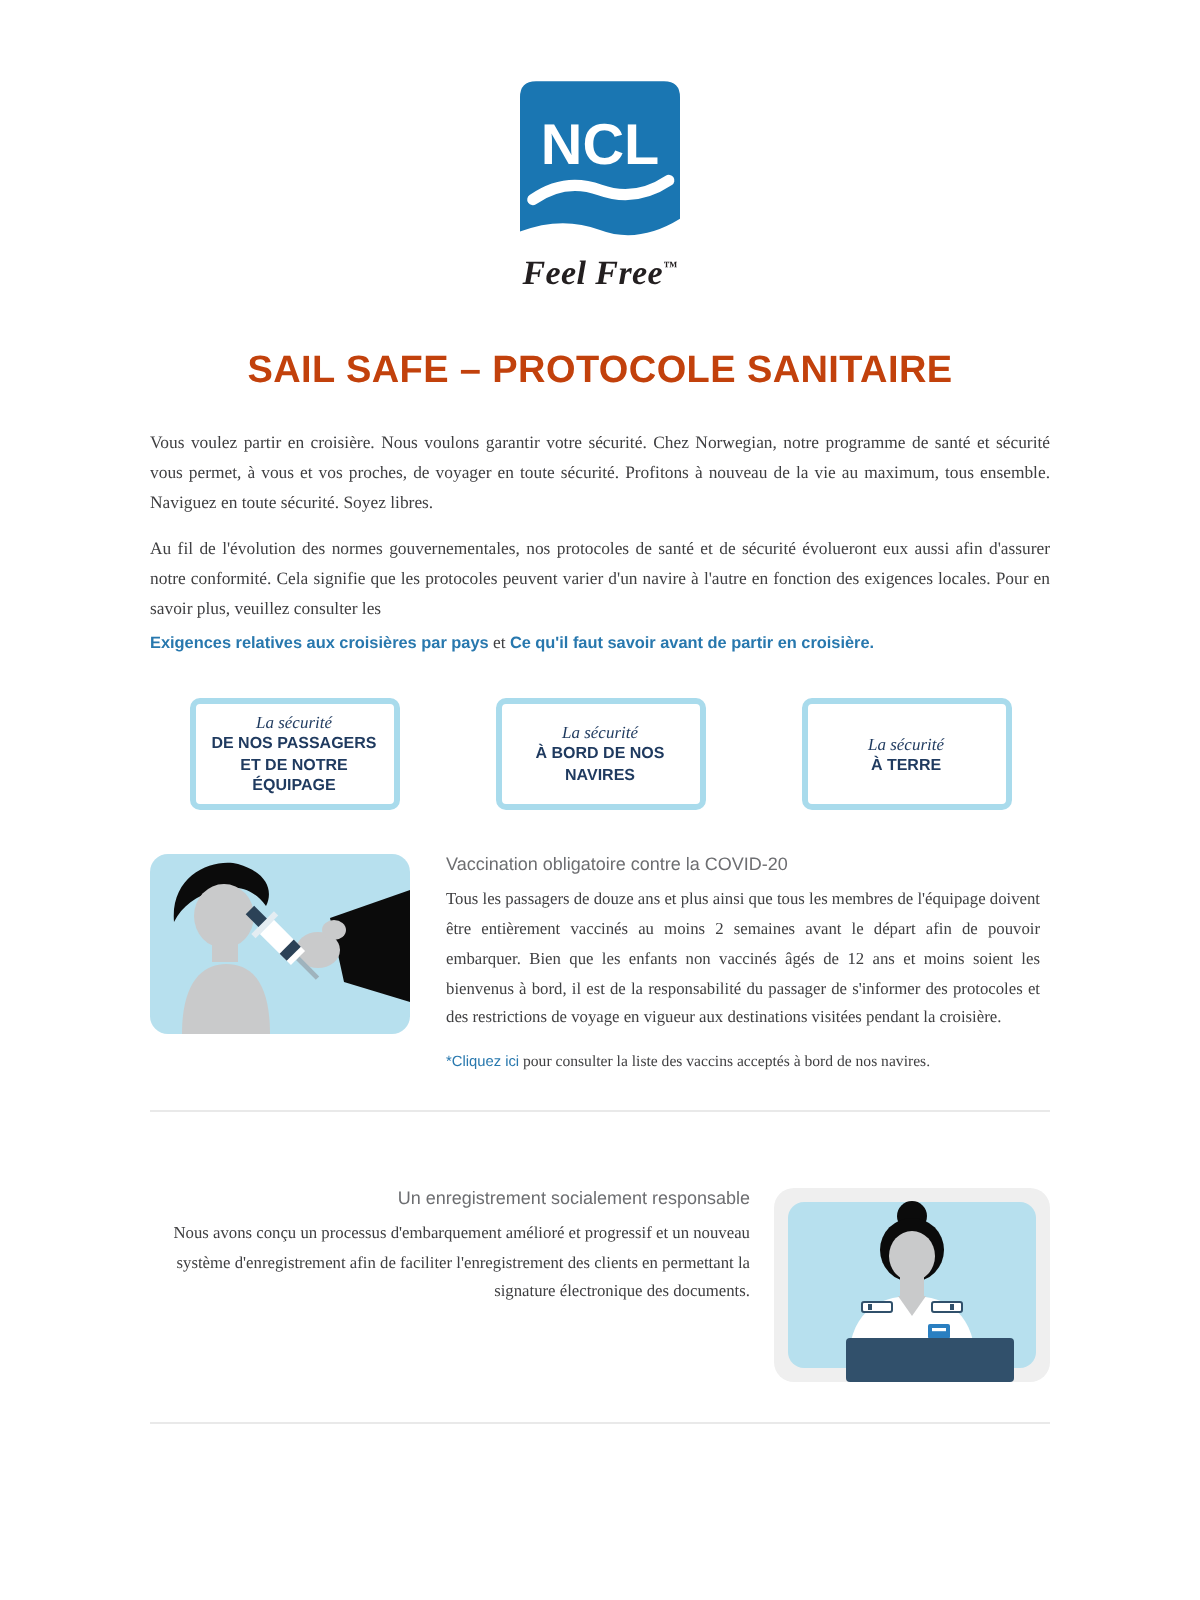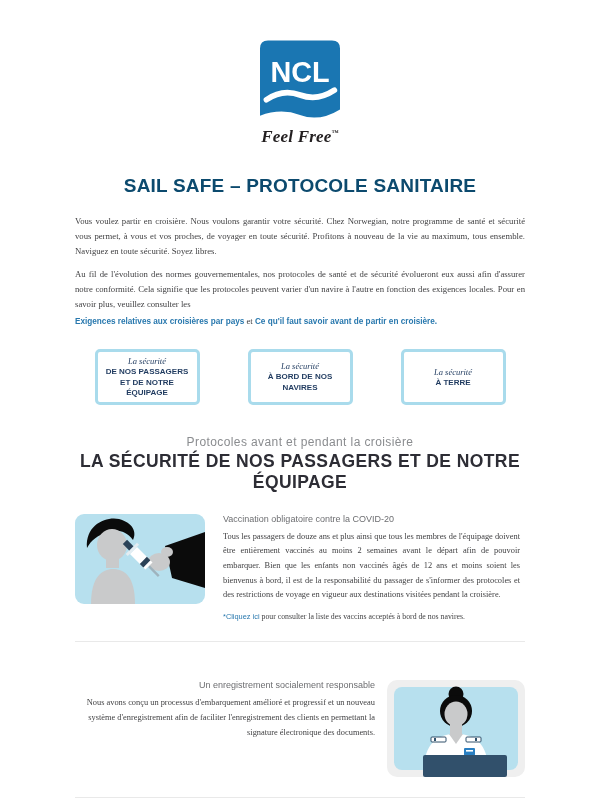--- a/index.html
+++ b/index.html
@@ -8,21 +8,21 @@
 
   
   .logo-wrap { padding-top:40px; display:flex; flex-direction:column; align-items:center; }
   .logo-svg { width:80px; height:86px; display:block; }
   .tagline { font-family:"Liberation Serif", serif; font-style:italic; font-weight:bold;
              font-size:17px; color:#231f20; margin-top:1px; letter-spacing:.2px; }
   .tagline sup { font-size:7px; }
 
   
   .page-title { text-align:center; font-family:"Liberation Sans", sans-serif;
-                font-weight:bold; font-size:19px; color:#0c4a6e; margin-top:28px; letter-spacing:.2px; }
+                font-weight:bold; font-size:19px; color:#c2410c; margin-top:28px; letter-spacing:.2px; }
 
   
   .content { width:450px; margin:0 auto; }
   .intro { margin-top:17px; }
   .intro p { font-size:8.7px; line-height:1.75; text-align:justify; color:#3f3f41; }
   .intro p + p { margin-top:7px; }
   .links-line { margin-top:2px; font-size:8.7px; line-height:1.7; }
   .link { font-family:"Liberation Sans", sans-serif; font-weight:bold; font-size:8.2px;
           color:#2878ae; text-decoration:none; cursor:pointer; }
   .link-sep { color:#3f3f41; font-size:8.7px; }
@@ -98,24 +98,20 @@
     <div class="tab-box">
       <span class="tab-prefix">La sécurité</span>
       <span class="tab-label">À BORD DE NOS NAVIRES</span>
     </div>
     <div class="tab-box">
       <span class="tab-prefix">La sécurité</span>
       <span class="tab-label">À TERRE</span>
     </div>
   </div>
 
-  <div class="section-head">
-    <div class="eyebrow">Protocoles avant et pendant la croisière</div>
-    <div class="big-heading">LA SÉCURITÉ DE NOS PASSAGERS ET DE NOTRE ÉQUIPAGE</div>
-  </div>
 
   <div class="feature-row">
     <div class="illus">
       <svg class="illus-svg" width="130" height="90" viewBox="0 0 130 90">
         <rect x="0" y="0" width="130" height="90" rx="9" fill="#b7e0ee"></rect>
 
         <path d="M12 34 C10 10 32 2 44 5 C58 9 62 18 58 26 C50 15 40 16 33 18 C23 21 16 26 12 34 Z" fill="#0b0b0b"></path>
 
         <ellipse cx="37" cy="31" rx="15" ry="16" fill="#c9cacb"></ellipse>
 

